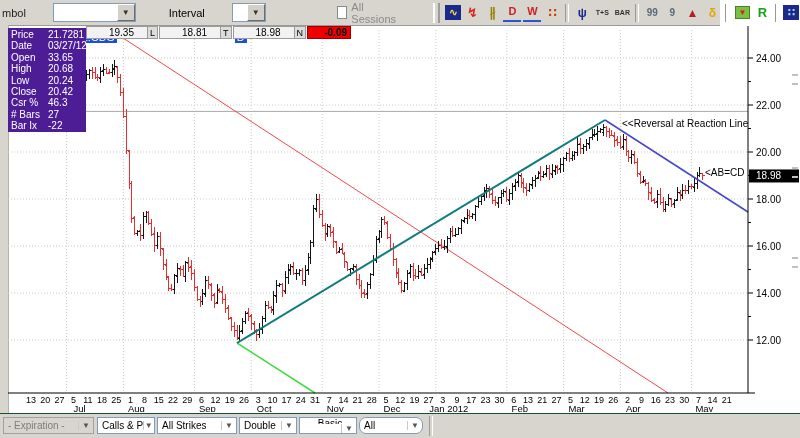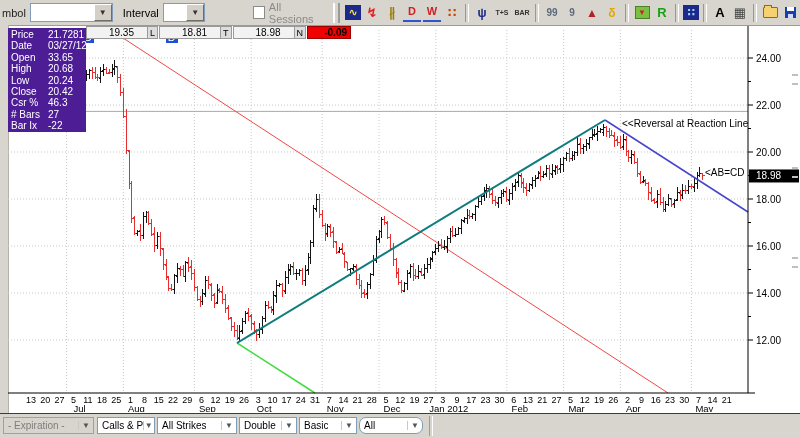--- a/index.html
+++ b/index.html
@@ -1,20 +1,20 @@
 <!DOCTYPE html>
 <html><head>
 <meta charset="utf-8">
 <style>
   html,body{margin:0;padding:0;background:#fff;}
   #app{position:relative;width:800px;height:438px;overflow:hidden;background:#fff;
        font-family:"Liberation Sans","DejaVu Sans",sans-serif;font-size:11px;color:#000;}
   
-  #toolbar{position:absolute;left:0;top:0;width:800px;height:25px;background:#d8d5ce;
-           border-bottom:1px solid #9a9a9a;display:flex;align-items:center;}
+  #toolbar{position:absolute;left:0;top:0;width:720px;height:25px;background:#d8d5ce;
+           border-bottom:1px solid #9a9a9a;display:flex;align-items:center;gap:23px;}
   #symbol-label{margin-left:2px;color:#222;}
   .combo-field{background:#fff;border:1px solid #7f9db9;height:17px;display:inline-flex;align-items:center;position:relative;}
   .combo-field .sel{background:#1d4ed8;color:#fff;padding:0 2px;margin-left:2px;white-space:nowrap;margin-top:48px;}
   .combo-drop{width:16px;height:15px;margin-left:auto;background:#d4d0c8;border:1px solid;
               border-color:#fff #6d6d6d #6d6d6d #fff;display:inline-flex;align-items:center;justify-content:center;
               font-size:8px;color:#333;}
   #symbol-combo{width:88px;margin-left:4px;}
   #interval-label{margin-left:10px;}
   #interval-combo{width:46px;margin-left:4px;}
   #sessions-wrap{margin-left:12px;display:flex;align-items:center;color:#8a8a8a;padding-left:36px;}
@@ -926,21 +926,21 @@
         <span class="arr">▼</span>
       </div>
       <div class="bcombo" style="left: 157px; width: 80px;">
         <span class="combo-t">All Strikes</span>
         <span class="arr">▼</span>
       </div>
       <div class="bcombo" style="left: 239px; width: 58px;">
         <span class="combo-t">Double</span>
         <span class="arr">▼</span>
       </div>
-      <div class="bcombo" style="left: 299px; width: 58px;">
+      <div class="bcombo" style="left: 299px; width: 58px; flex-direction: column;">
         <span class="combo-t">Basic</span>
         <span class="arr">▼</span>
       </div>
       <div class="bcombo" style="left: 359px; width: 64px; border-radius: 7px;">
         <span class="combo-t">All</span>
         <span class="arr">▼</span>
       </div>
     </div>
 
 </div>

